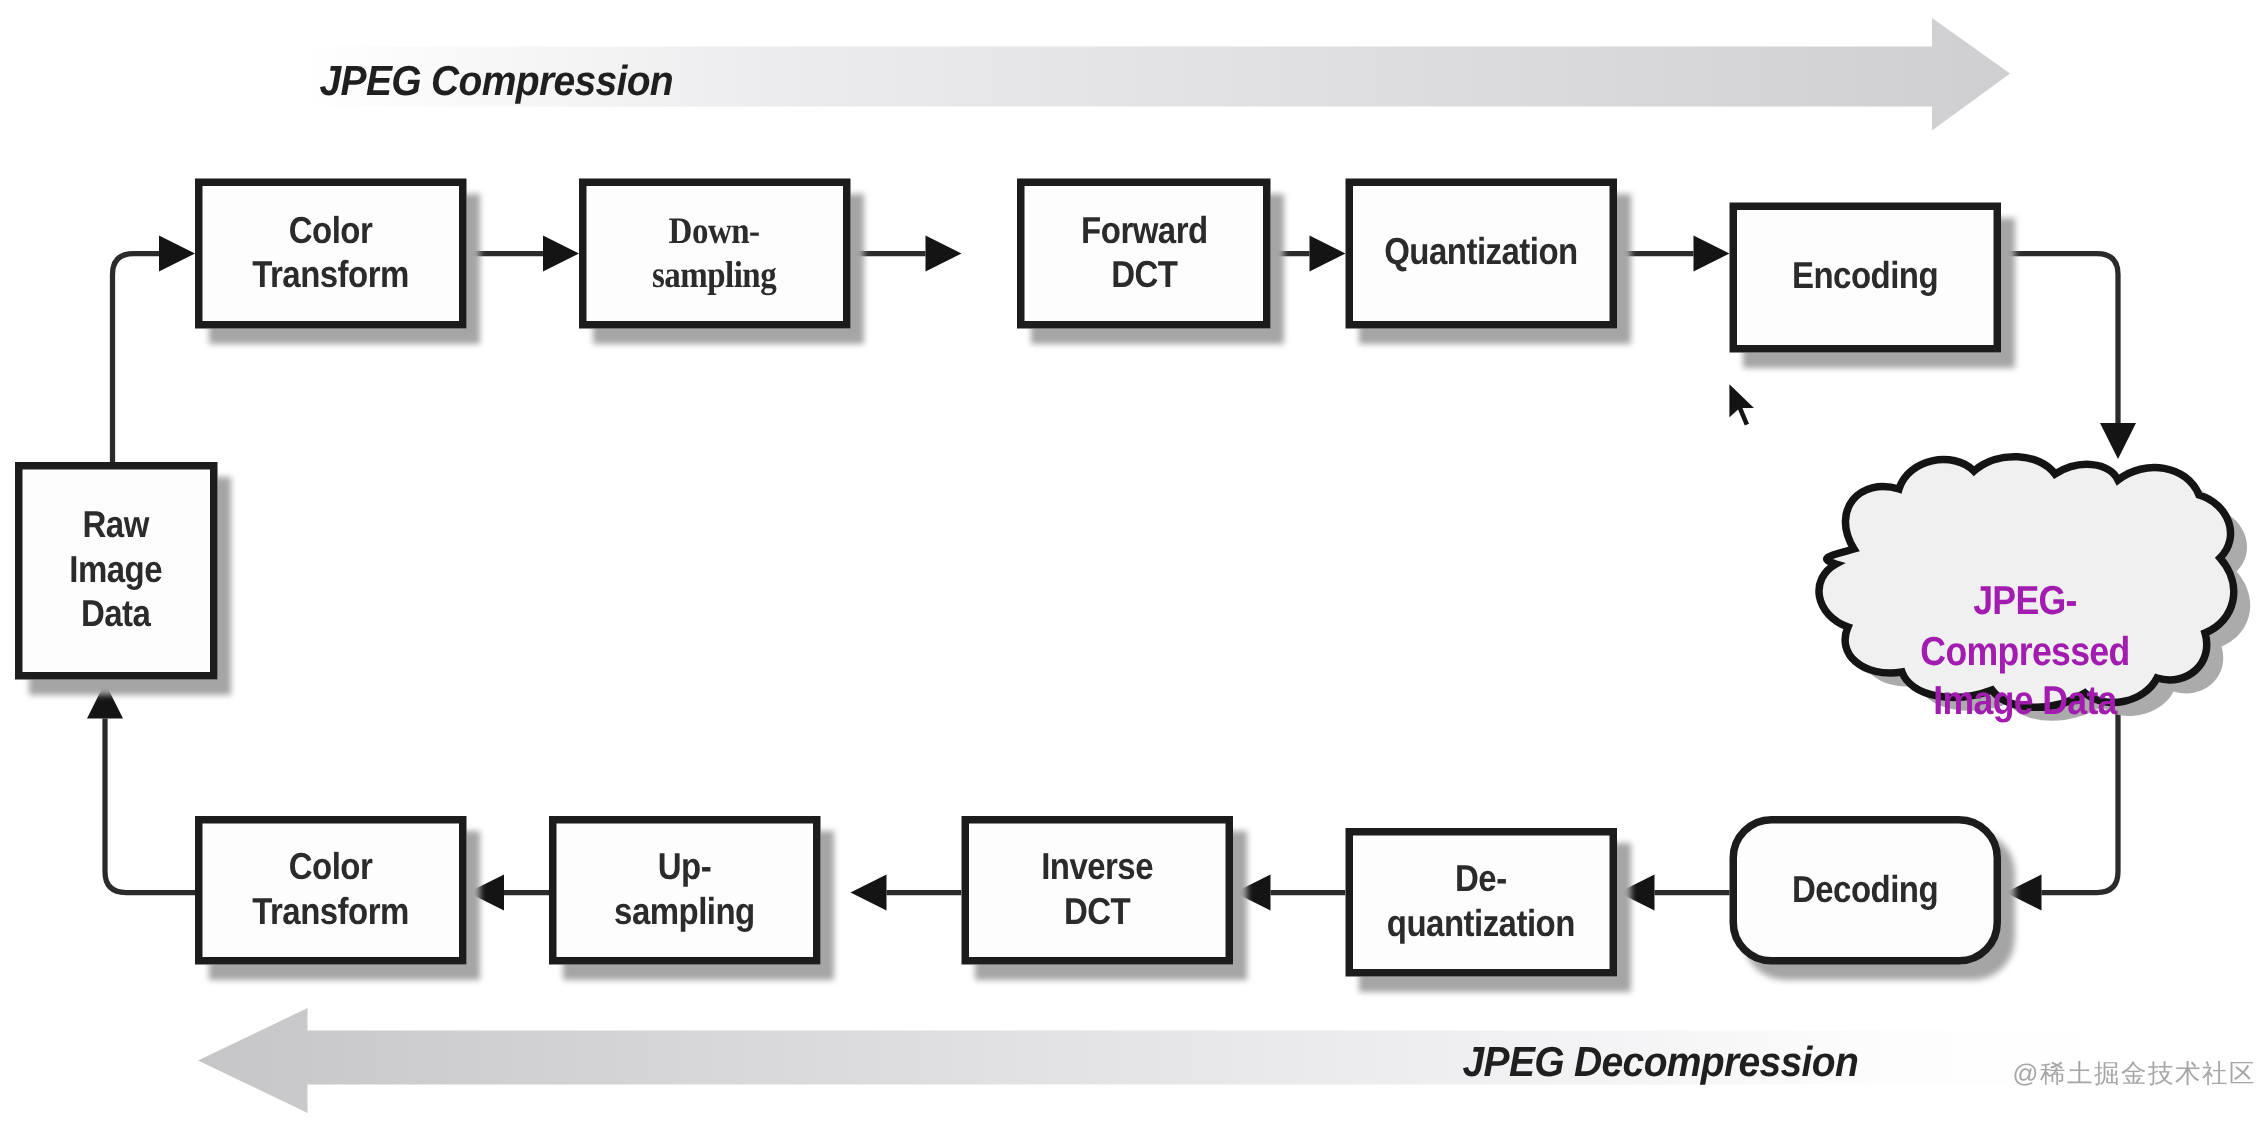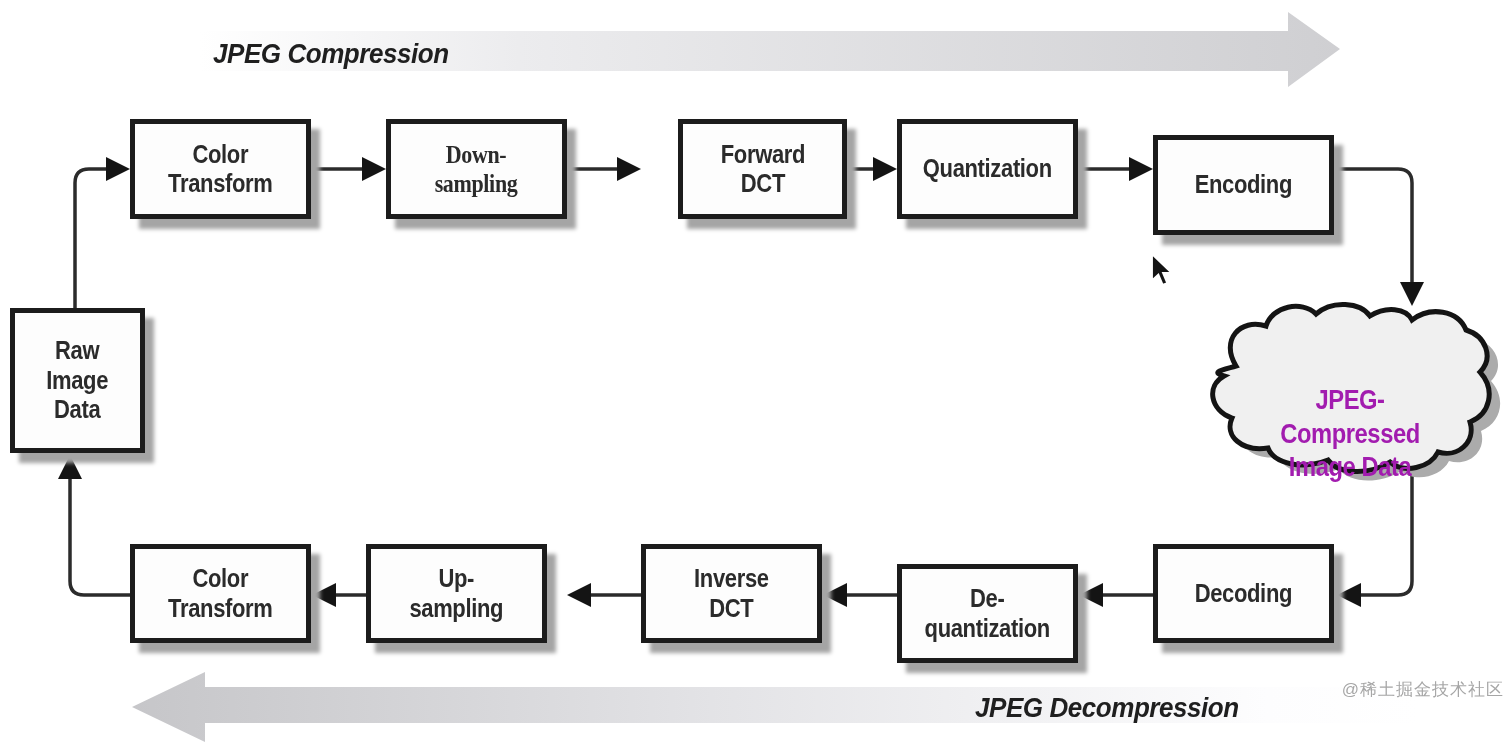--- a/index.html
+++ b/index.html
@@ -27,43 +27,43 @@
   
   .b-ct-top{left:130px;top:119px;width:181px;height:100px;}
   .b-ds   {left:386px;top:119px;width:181px;height:100px;font-family:Liberation Serif, serif;}
   .b-fdct {left:641px;top:119px;width:169px;height:100px;margin-left:37px;}
   .b-q    {left:897px;top:119px;width:181px;height:100px;}
   .b-enc  {left:1153px;top:135px;width:181px;height:100px;}
   
   .b-ct-bot{left:130px;top:544px;width:181px;height:99px;}
   .b-us   {left:366px;top:544px;width:181px;height:99px;}
   .b-idct {left:641px;top:544px;width:181px;height:99px;}
-  .b-dq   {left:897px;top:564px;width:181px;height:99px;}
-  .b-dec  {left:1153px;top:544px;width:181px;height:99px;}
+  .b-dq   {left:897px;top:552px;width:181px;height:99px;}
+  .b-dec  {left:1153px;top:544px;width:181px;height:99px;border-radius:28px;}
   
   .b-raw  {left:10px;top:308px;width:135px;height:145px;}
 
   .flow-title{
     position:absolute;
     font-size:28px;font-weight:700;font-style:italic;color:#1f1f1f;
     letter-spacing:-0.5px;white-space:nowrap;
   }
   .flow-title > span{display:inline-block;transform:scaleX(0.93);transform-origin:left center;}
   .t-comp{left:213px;top:38px;}
   .t-decomp{left:975px;top:692px;}
 
   .cloud-label{
     position:absolute;left:1235px;top:350px;width:230px;
     text-align:center;white-space:pre-line;
     font-size:27px;font-weight:700;color:#a21caf;line-height:1.25;letter-spacing:-0.5px;
   }
   .cloud-label > span{display:inline-block;transform:scaleX(0.88);transform-origin:center center;white-space:pre-line;}
 
   .watermark{
-    position:absolute;right:8px;top:678px;
+    position:absolute;right:8px;top:704px;
     font-size:17px;color:#a6a6a6;letter-spacing:1px;white-space:nowrap;
   }
 </style>
 </head>
 <body>
 
 <div class="canvas">
 
   <svg class="layer" width="1512" height="751" viewBox="0 0 1512 751">
     <defs>

